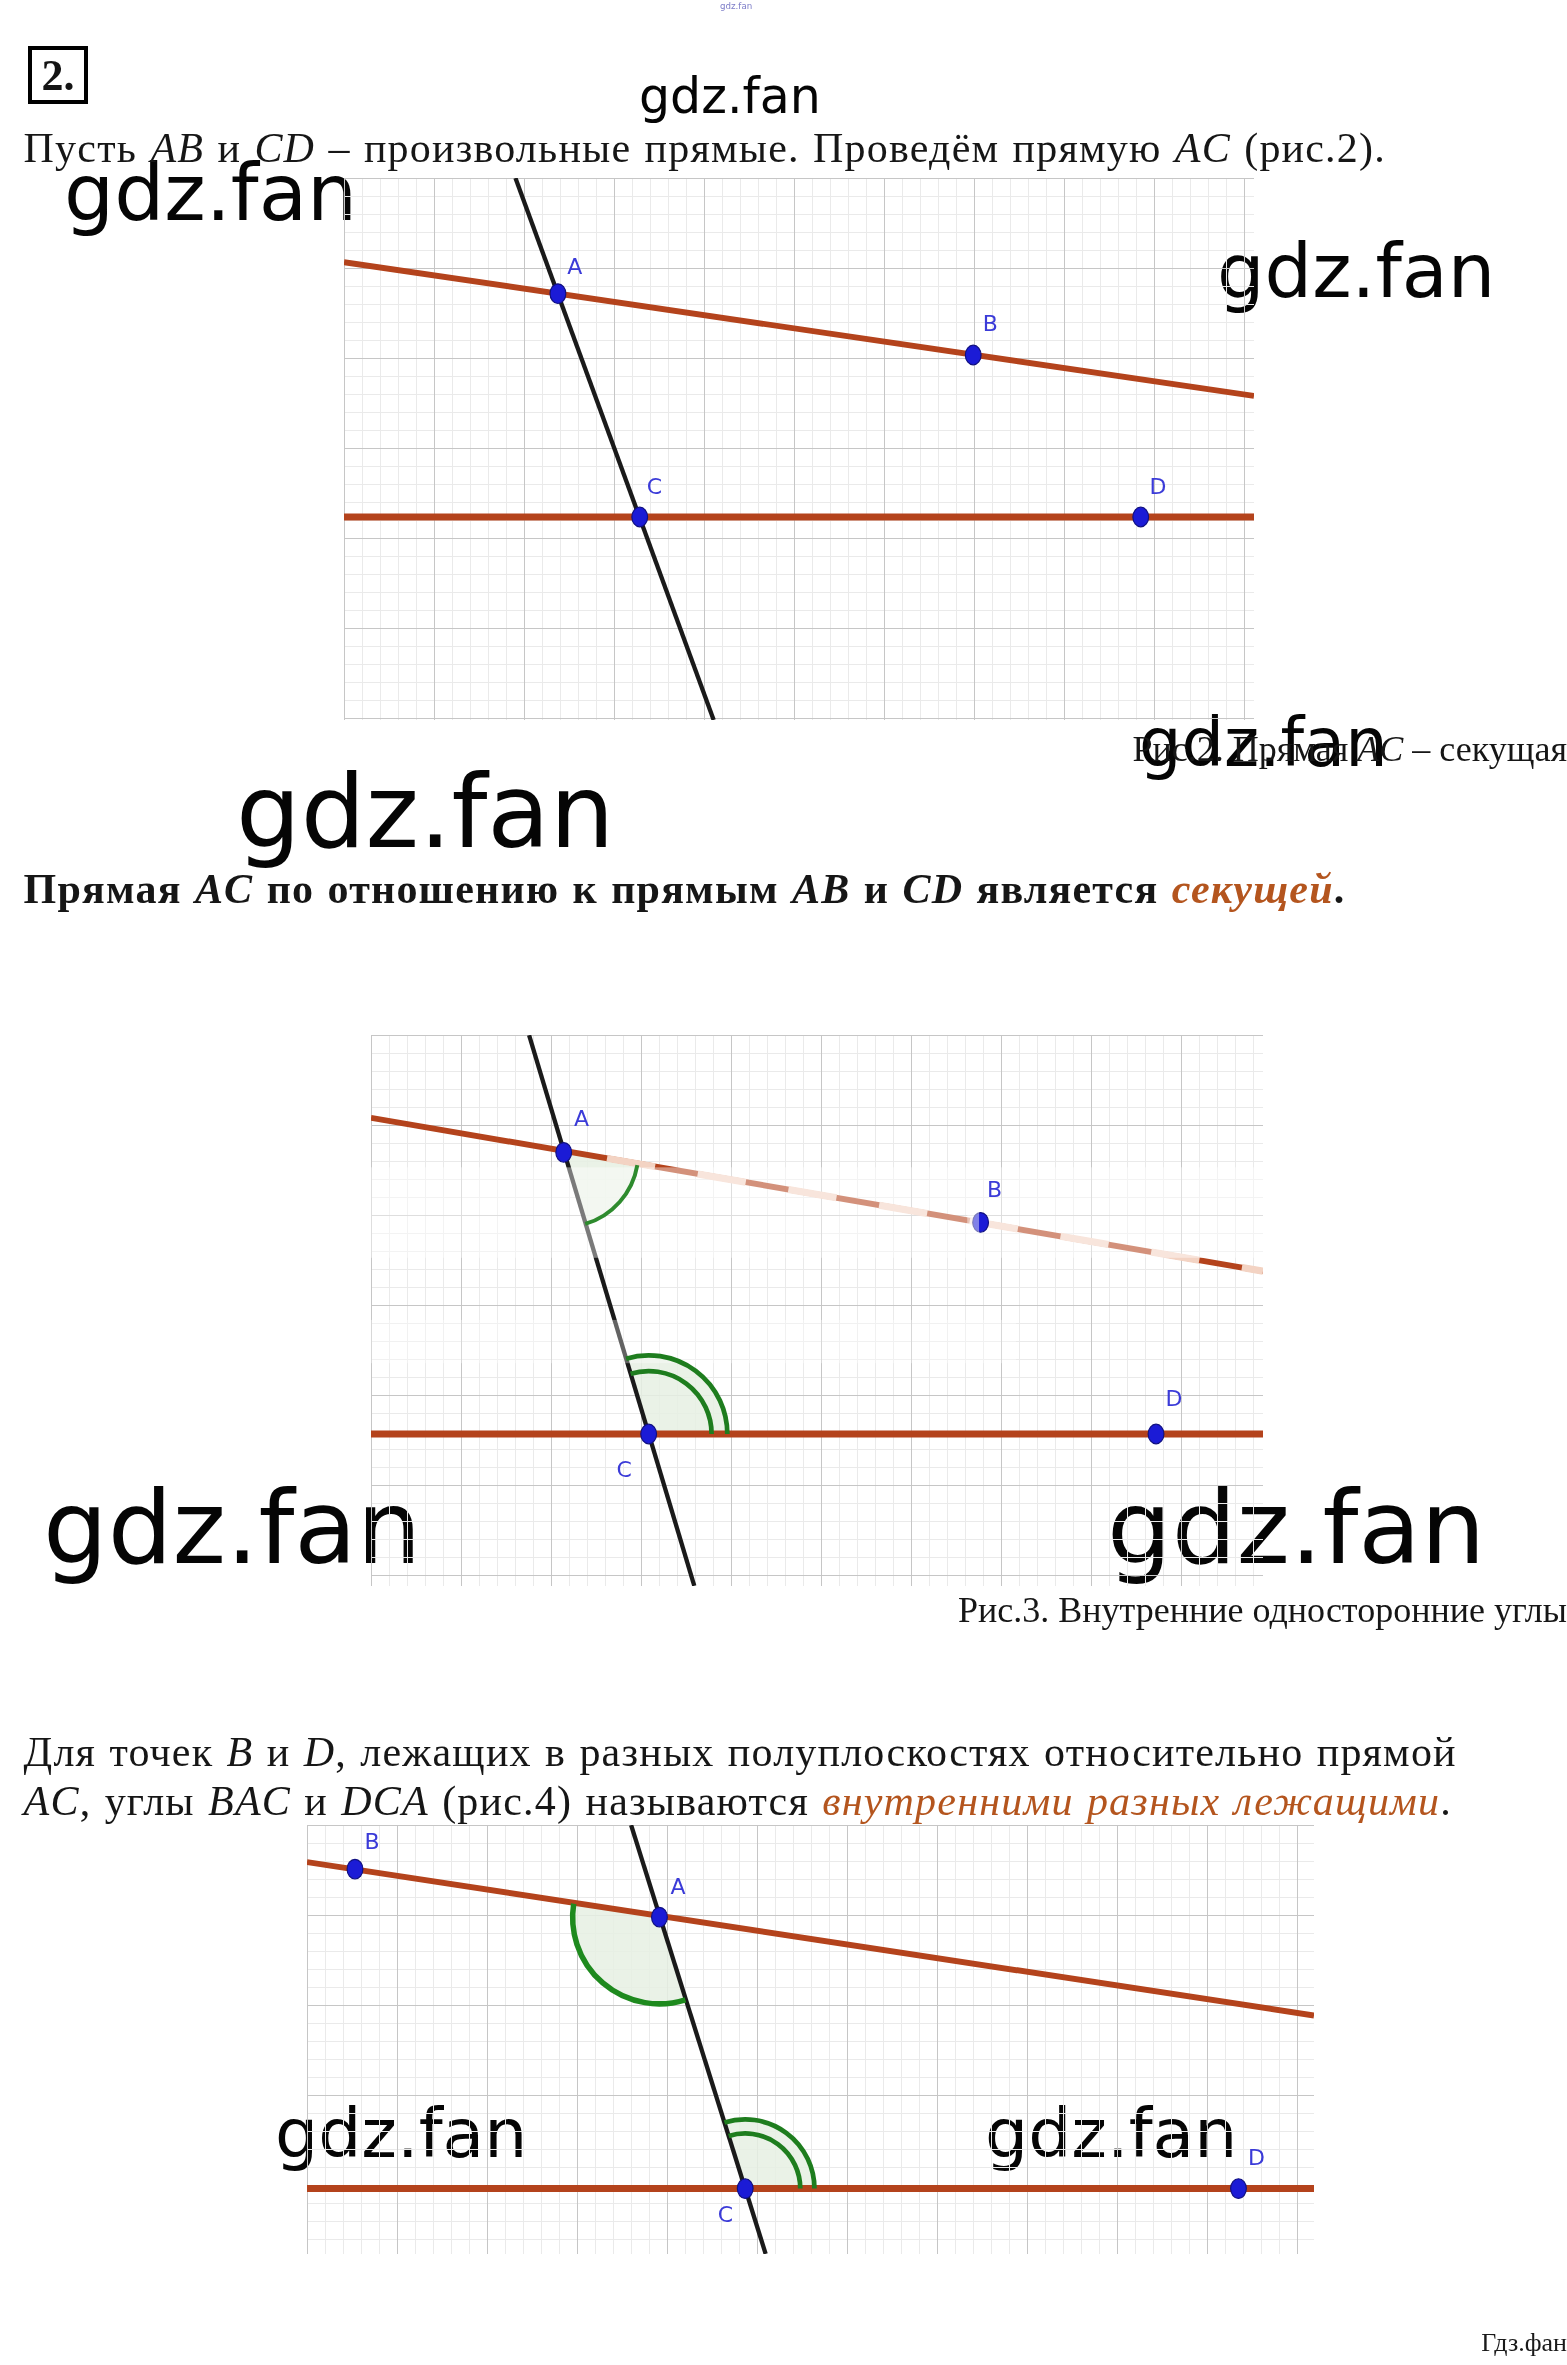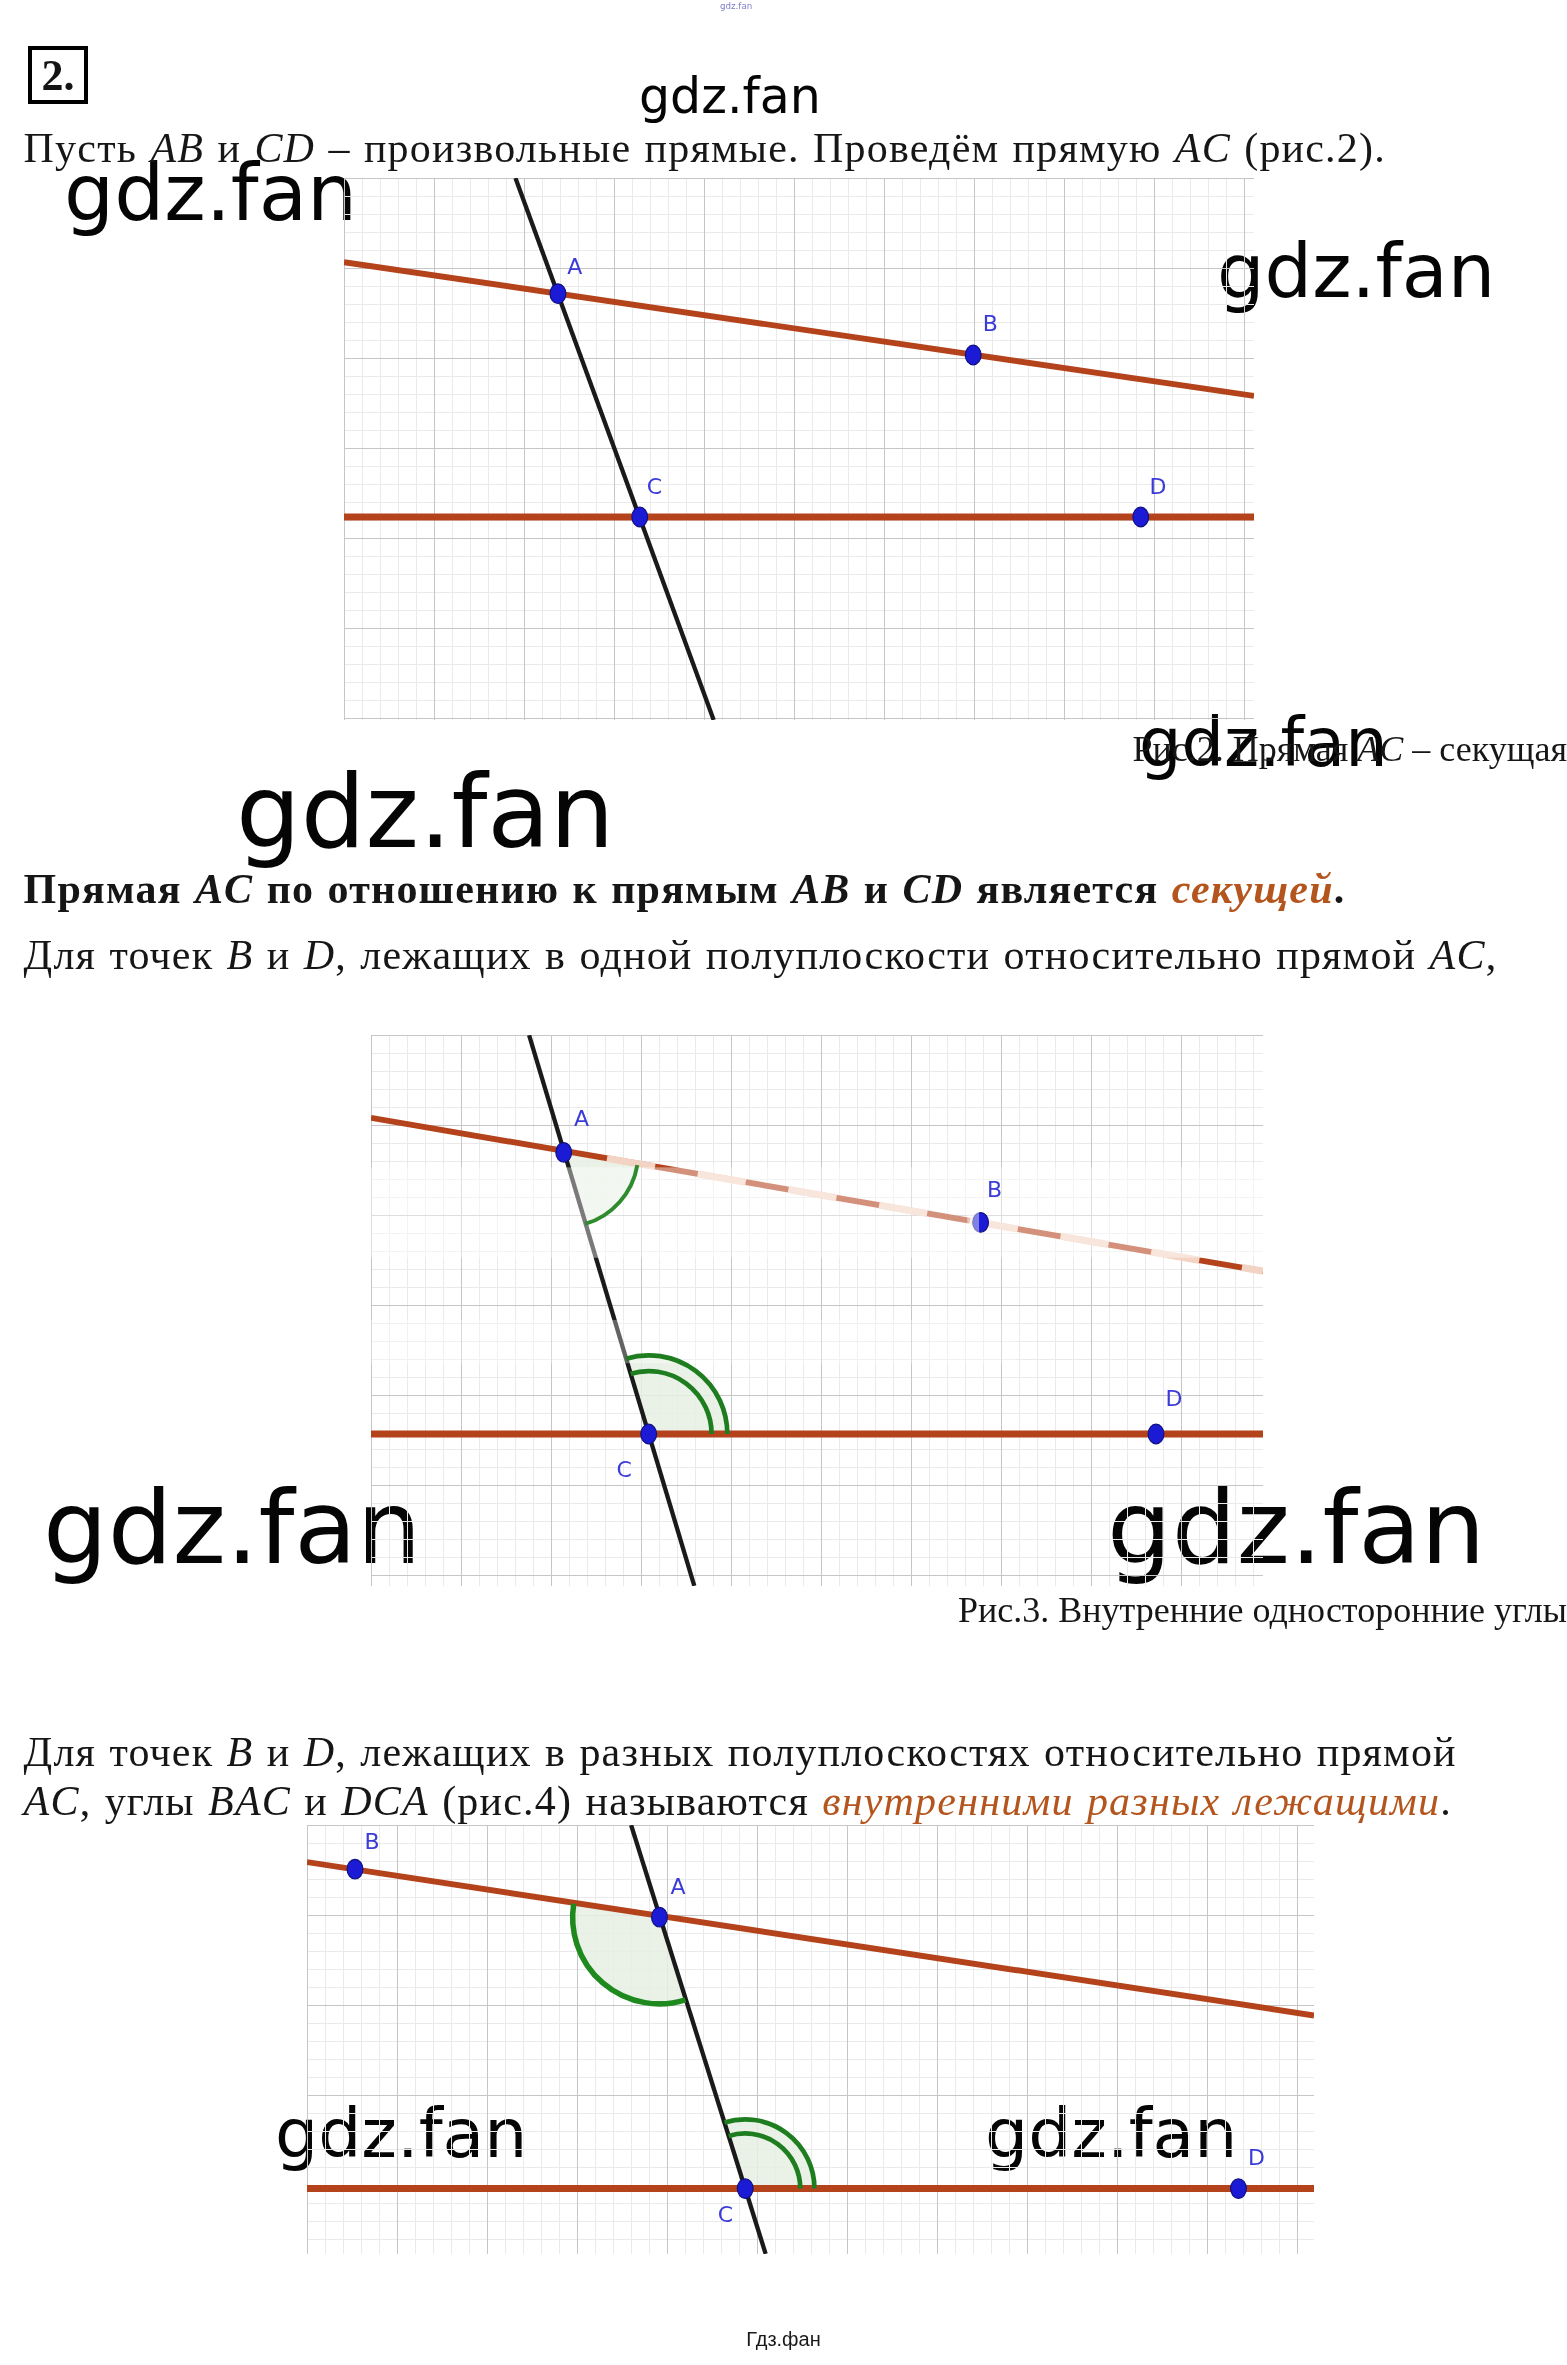--- a/index.html
+++ b/index.html
@@ -18,22 +18,22 @@
   .caption{position:absolute;left:0;width:100%;text-align:right;font-size:36px;
       z-index:3;color:#161616;}
   .figure{position:absolute;z-index:2;background-color:transparent;
     background-image:
       repeating-linear-gradient(to right,  #c6c6c6 0 1.2px, transparent 1.2px 90px),
       repeating-linear-gradient(to bottom, #c6c6c6 0 1.2px, transparent 1.2px 90px),
       repeating-linear-gradient(to right,  #eaeaea 0 0.8px,  transparent 0.8px 18px),
       repeating-linear-gradient(to bottom, #eaeaea 0 0.8px,  transparent 0.8px 18px);}
   .figure svg{position:absolute;left:0;top:0;}
   .fig-label{font-family:"DejaVu Sans",sans-serif;font-size:28px;fill:#3b3bd8;}
-  .footer{position:absolute;left:0;width:100%;top:2328px;text-align:center;
-      font-family:Liberation Sans, sans-serif;font-size:20px;color:#1a1a1a;z-index:3;}
+  .footer{position:absolute;left:0;width:100%;top:2328px;text-align:right;
+      font-family:Liberation Serif, serif;font-size:26px;color:#1a1a1a;z-index:3;}
 </style>
 </head>
 <body>
 
 <div class="page">
 
   <div class="wm wm-tiny" style="left:720px;top:1.6px;font-size:8.7px;">gdz.fan</div>
   <div class="wm" style="left:639px;top:72px;font-size:49px;">gdz.fan</div>
   <div class="wm" style="left:64px;top:154px;font-size:79px;">gdz.fan</div>
   <div class="wm" style="left:1217px;top:234px;font-size:75px;">gdz.fan</div>
@@ -41,21 +41,20 @@
   <div class="wm" style="left:236px;top:761px;font-size:102px;">gdz.fan</div>
   <div class="wm" style="left:43px;top:1477px;font-size:102px;">gdz.fan</div>
   <div class="wm" style="left:1107px;top:1477px;font-size:102px;">gdz.fan</div>
   <div class="wm" style="left:275px;top:2100px;font-size:68px;">gdz.fan</div>
   <div class="wm" style="left:985px;top:2100px;font-size:68px;">gdz.fan</div>
 
   <div class="problem-box">2.</div>
 
   <div class="para" style="top:124px;"><span>Пусть </span><span class="mi">AB</span><span> и </span><span class="mi">CD</span><span> – произвольные прямые. Проведём прямую </span><span class="mi">AC</span><span> (рис.2).</span></div>
   <div class="para" style="top:865px;font-weight:bold;"><span>Прямая </span><span class="mi">AC</span><span> по отношению к прямым </span><span class="mi">AB</span><span> и </span><span class="mi">CD</span><span> является </span><span class="term">секущей</span><span>.</span></div>
-  <div class="para" style="top:931px;"><span>Для точек </span><span class="mi">B</span><span> и </span><span class="mi">D</span><span>, лежащих в одной полуплоскости относительно прямой </span><span class="mi">AC</span><span>,</span></div>
   <div class="para" style="top:1728px;"><span>Для точек </span><span class="mi">B</span><span> и </span><span class="mi">D</span><span>, лежащих в разных полуплоскостях относительно прямой</span></div>
   <div class="para" style="top:1777px;"><span class="mi">AC</span><span>, углы </span><span class="mi">BAC</span><span> и </span><span class="mi">DCA</span><span> (рис.4) называются </span><span class="term">внутренними разных лежащими</span><span>.</span></div>
 
   <div class="figure" style="left:344px;top:178px;width:910px;height:542px;">
     <svg width="910" height="542" viewBox="0 0 1157 689">
       <line x1="0" y1="107" x2="1157" y2="277" stroke="#b4431c" stroke-width="7.5"></line>
       <line x1="0" y1="431" x2="1157" y2="431" stroke="#b4431c" stroke-width="9"></line>
       <line x1="218" y1="0" x2="470" y2="689" stroke="#1a1a1a" stroke-width="5.5"></line>
       <ellipse cx="272" cy="147" rx="10" ry="12.5" fill="#1b1bd6" stroke="#101080" stroke-width="1.5"></ellipse>
       <ellipse cx="800" cy="225" rx="10" ry="12.5" fill="#1b1bd6" stroke="#101080" stroke-width="1.5"></ellipse>

